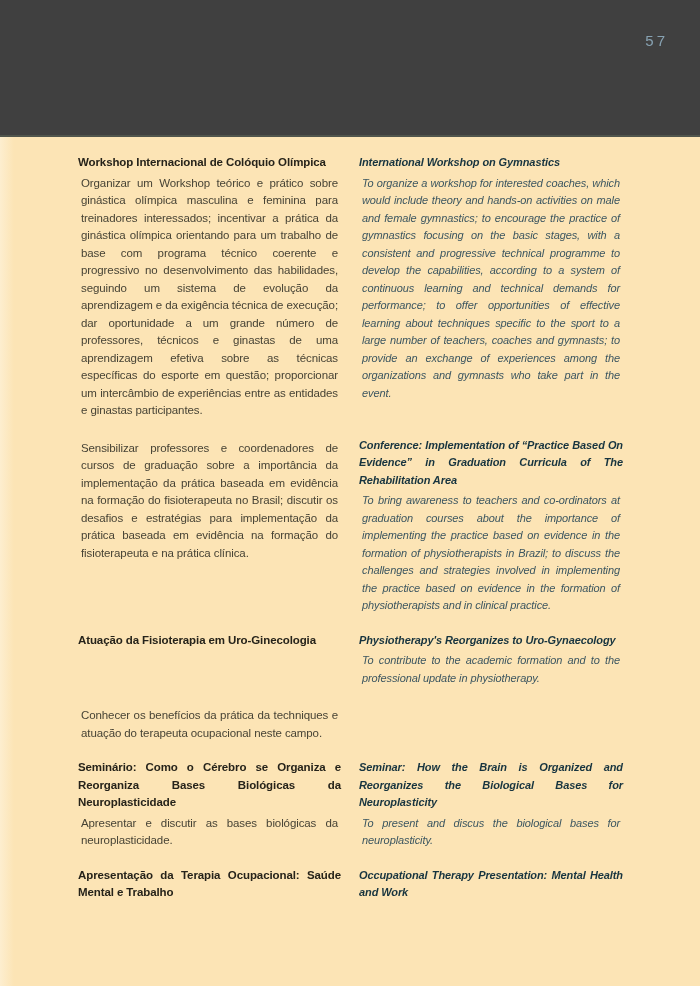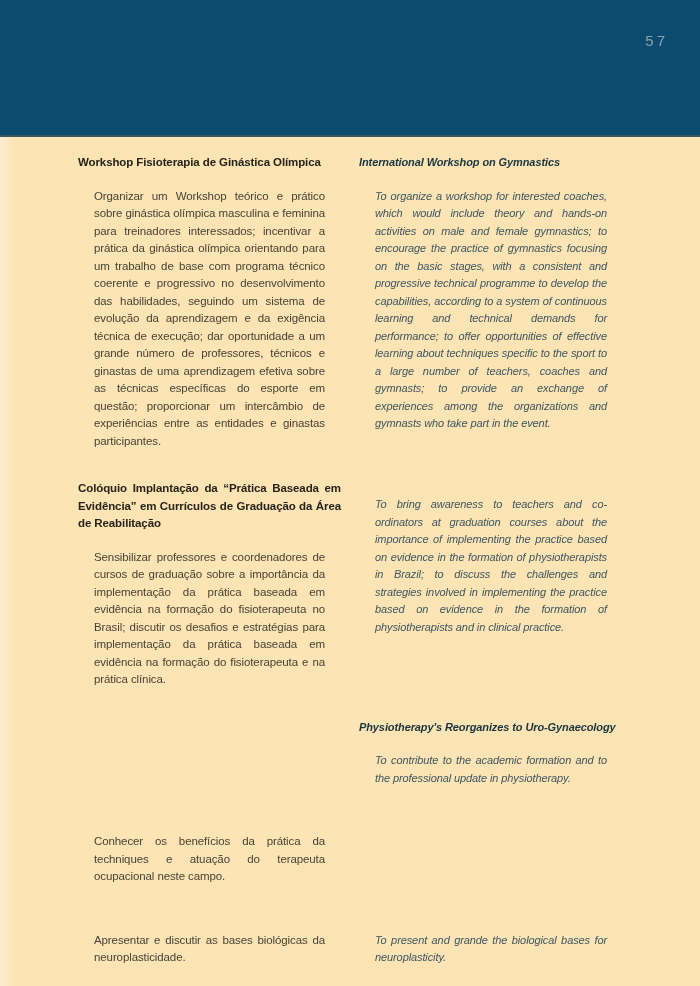--- a/index.html
+++ b/index.html
@@ -8,21 +8,21 @@
     width: 700px;
     height: 986px;
     background: linear-gradient(90deg, #fdeecf 0px, #fce4b5 14px);
     font-family: "Liberation Sans", sans-serif;
     overflow: hidden;
   }
 
   .band {
     height: 137px;
     width: 100%;
-    background: #0c4a6e;
+    background: #404040;
     border-bottom: 2px solid rgba(92, 102, 88, 0.55);
     position: relative;
   }
   .page-number {
     position: absolute;
     top: 32px;
     right: 32px;
     color: #87a2b2;
     font-size: 15px;
     letter-spacing: 3px;
@@ -33,21 +33,21 @@
     padding: 17px 77px 0 78px;
   }
   .row {
     display: grid;
     grid-template-columns: 263px 264px;
     column-gap: 18px;
     align-items: start;
     margin-bottom: 14px;
   }
   .entry { min-width: 0; }
-  .entry p { margin: 16px; }
+  .entry p { margin: 3px; }
   .title { font-weight: bold; }
 
   .pt {
     color: #474335;
     font-size: 11.5px;
     line-height: 17.5px;
     text-align: justify;
     letter-spacing: -0.1px;
   }
   .pt .title { color: #26231a; }
@@ -66,60 +66,63 @@
 <body>
 
 <header class="band">
   <span class="page-number">57</span>
 </header>
 
 <main class="content">
 
   <div class="row">
     <article class="entry pt">
-      <div class="title">Workshop Fisioterapia de Ginástica Olímpica</div>
+      <div class="title">Workshop Internacional de Colóquio Olímpica</div>
       <p>Organizar um Workshop teórico e prático sobre ginástica olímpica masculina e feminina para treinadores interessados; incentivar a prática da ginástica olímpica orientando para um trabalho de base com programa técnico coerente e progressivo no desenvolvimento das habilidades, seguindo um sistema de evolução da aprendizagem e da exigência técnica de execução; dar oportunidade a um grande número de professores, técnicos e ginastas de uma aprendizagem efetiva sobre as técnicas específicas do esporte em questão; proporcionar um intercâmbio de experiências entre as entidades e ginastas participantes.</p>
     </article>
     <article class="entry en">
       <div class="title">International Workshop on Gymnastics</div>
       <p>To organize a workshop for interested coaches, which would include theory and hands-on activities on male and female gymnastics; to encourage the practice of gymnastics focusing on the basic stages, with a consistent and progressive technical programme to develop the capabilities, according to a system of continuous learning and technical demands for performance; to offer opportunities of effective learning about techniques specific to the sport to a large number of teachers, coaches and gymnasts; to provide an exchange of experiences among the organizations and gymnasts who take part in the event.</p>
     </article>
   </div>
 
   <div class="row">
     <article class="entry pt">
-      <div class="title">Colóquio Implantação da “Prática Baseada em Evidência” em Currículos de Graduação da Área de Reabilitação</div>
       <p>Sensibilizar professores e coordenadores de cursos de graduação sobre a importância da implementação da prática baseada em evidência na formação do fisioterapeuta no Brasil; discutir os desafios e estratégias para implementação da prática baseada em evidência na formação do fisioterapeuta e na prática clínica.</p>
     </article>
     <article class="entry en">
+      <div class="title">Conference: Implementation of “Practice Based On Evidence” in Graduation Curricula of The Rehabilitation Area</div>
       <p>To bring awareness to teachers and co-ordinators at graduation courses about the importance of implementing the practice based on evidence in the formation of physiotherapists in Brazil; to discuss the challenges and strategies involved in implementing the practice based on evidence in the formation of physiotherapists and in clinical practice.</p>
     </article>
   </div>
 
   <div class="row">
     <article class="entry pt">
+      <div class="title">Atuação da Fisioterapia em Uro-Ginecologia</div>
     </article>
     <article class="entry en">
       <div class="title">Physiotherapy's Reorganizes to Uro-Gynaecology</div>
       <p>To contribute to the academic formation and to the professional update in physiotherapy.</p>
     </article>
   </div>
 
   <div class="row">
     <article class="entry pt">
       <p>Conhecer os benefícios da prática da techniques e atuação do terapeuta ocupacional neste campo.</p>
     </article>
   </div>
 
   <div class="row">
     <article class="entry pt">
+      <div class="title">Seminário: Como o Cérebro se Organiza e Reorganiza Bases Biológicas da Neuroplasticidade</div>
       <p>Apresentar e discutir as bases biológicas da neuroplasticidade.</p>
     </article>
     <article class="entry en">
-      <p>To present and grande the biological bases for neuroplasticity.</p>
+      <div class="title">Seminar: How the Brain is Organized and Reorganizes the Biological Bases for Neuroplasticity</div>
+      <p>To present and discus the biological bases for neuroplasticity.</p>
     </article>
   </div>
 
   <div class="row">
     <article class="entry pt">
       <div class="title">Apresentação da Terapia Ocupacional: Saúde Mental e Trabalho</div>
     </article>
     <article class="entry en">
       <div class="title">Occupational Therapy Presentation: Mental Health and Work</div>
     </article>

